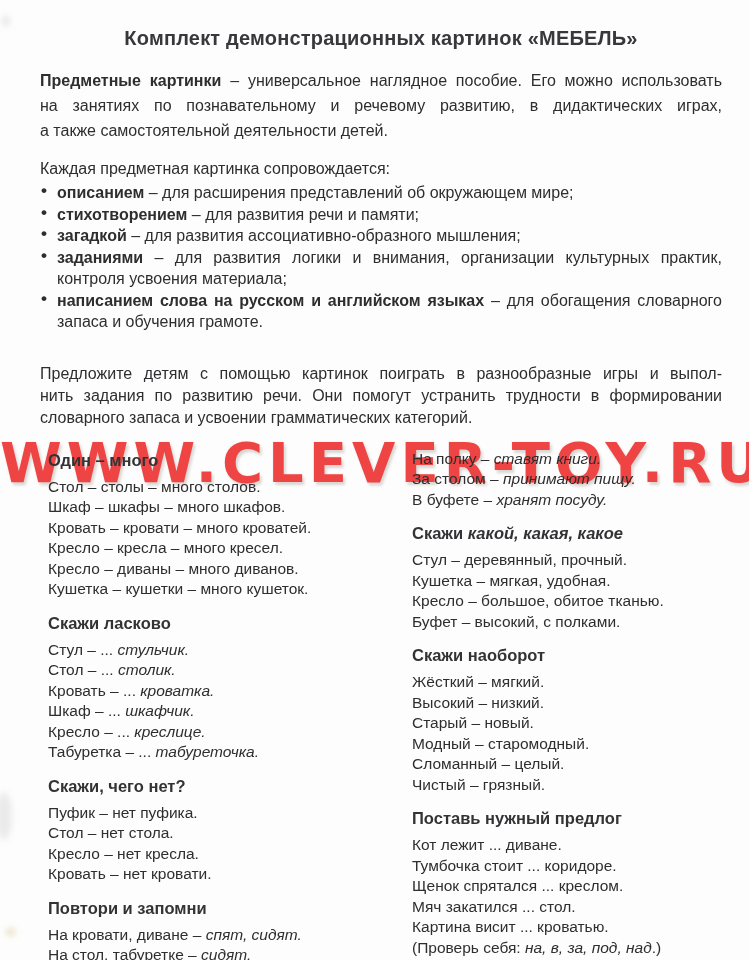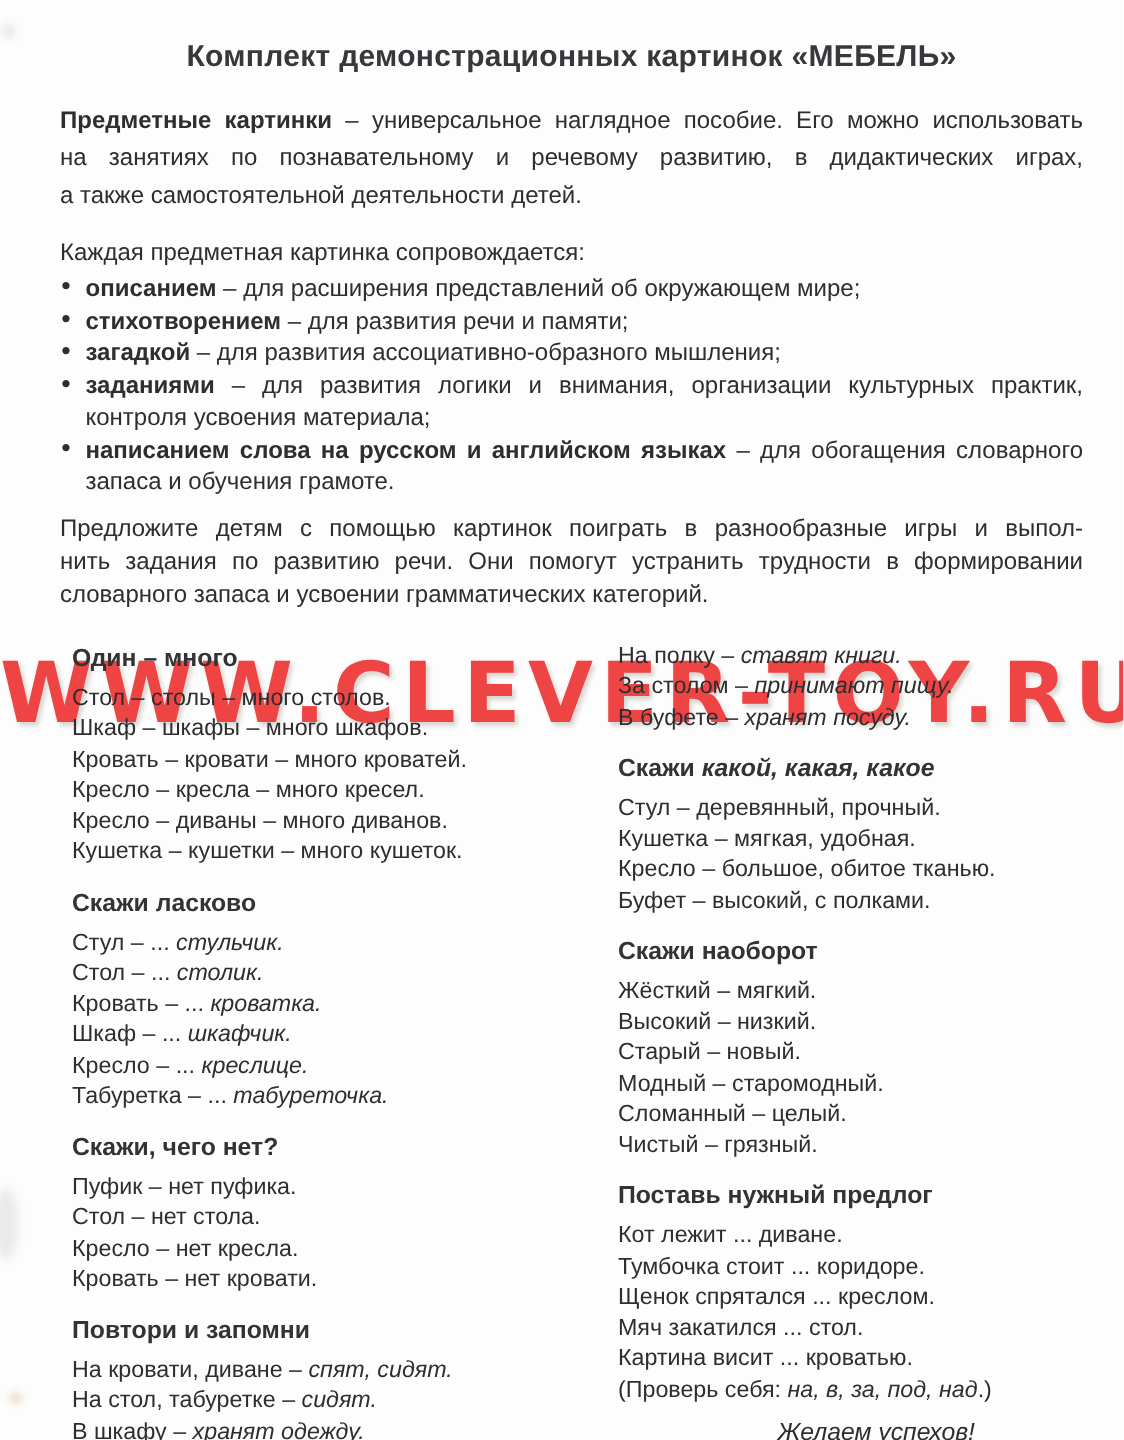--- a/index.html
+++ b/index.html
@@ -21,21 +21,21 @@
   .stretch{text-align:justify;text-align-last:justify;}
   .b{font-weight:700;text-align:center;}
   .i{font-style:italic;}
   .lead{margin-top:13px;}
   .bullets{margin-top:1px;}
   .bullet{position:relative;padding-left:17px;}
   .bullet::before{
     content:"\2022";position:absolute;left:1px;top:-1px;
     font-weight:700;font-size:17px;color:#2e2e30;
   }
-  .suggest{margin-top:9px;}
+  .suggest{margin-top:30px;}
   .suggest .tline{line-height:22px;}
   .columns{position:relative;z-index:2;display:flex;margin-top:20px;padding:0 27px 0 30px;}
   .col-left{width:382px;box-sizing:border-box;padding-left:18px;}
   .col-right{flex:1;}
   .exercise-section .heading{
     font-weight:700;font-size:16.5px;line-height:20px;
     color:#333336;margin:13px 0 7px;
   }
   .exercise-section:first-child .heading{margin-top:1px;}
   .cline{font-size:15.5px;line-height:20.5px;white-space:nowrap;}

